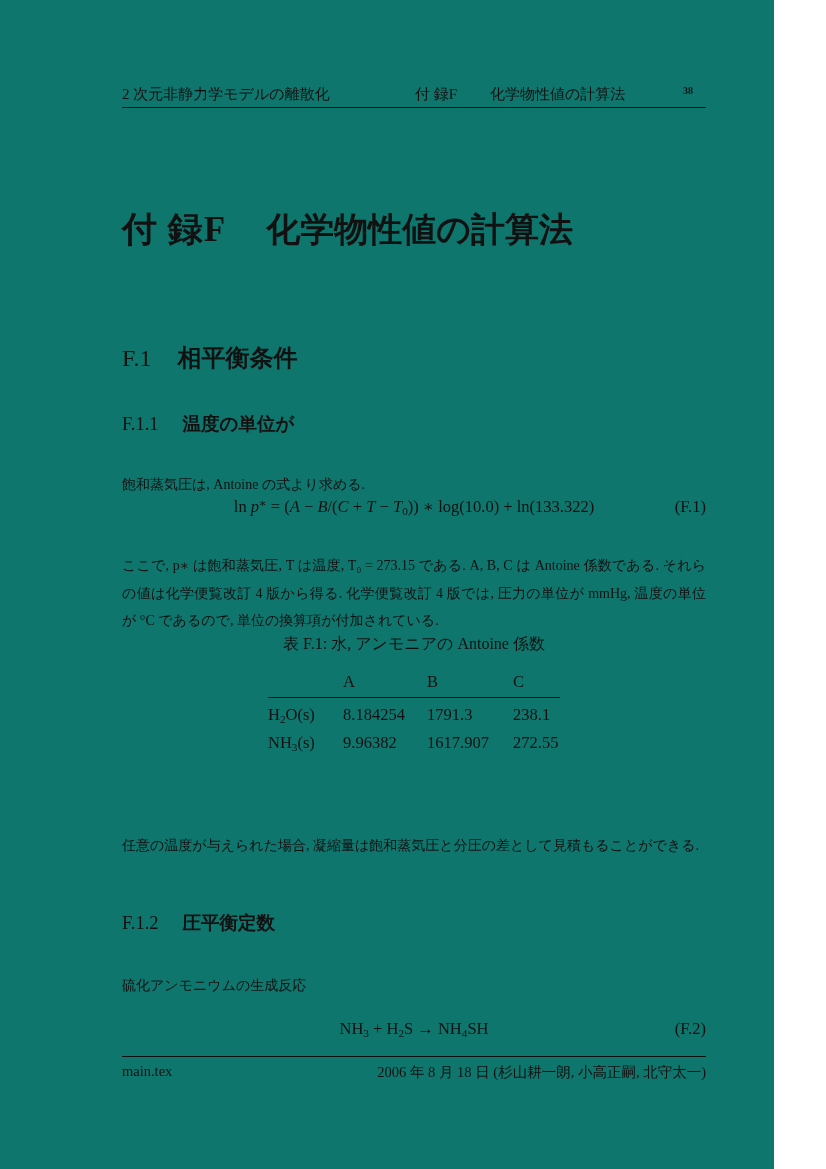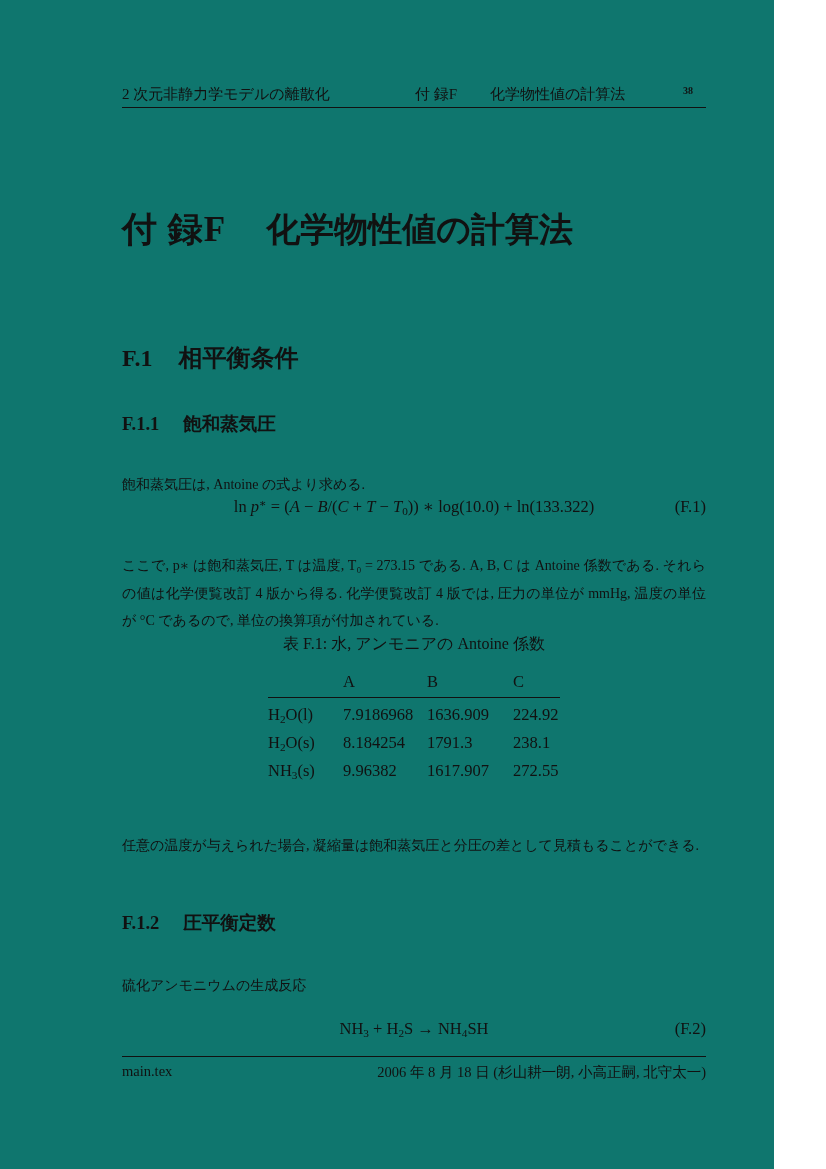--- a/index.html
+++ b/index.html
@@ -20,21 +20,21 @@
   .hdr-chap-title{left:490px;}
   .hdr-num{left:683px;font-weight:bold;font-size:10px;}
   .hdr-rule{left:122px;top:107px;width:584px;border-top:1.4px solid #111;}
 
   
   .chapter{left:122px;top:206px;white-space:nowrap;}
   .chapter .num{font-size:35px;font-weight:bold;font-family:"Liberation Serif",serif;letter-spacing:1px;}
   .chapter .ttl{font-size:34px;font-weight:bold;font-family:"Liberation Sans","DejaVu Sans",sans-serif;margin-left:40px;}
 
   
-  .sec-num{font-family:"Liberation Serif",serif;font-weight:bold;}
+  .sec-num{font-family:"Liberation Serif",serif;font-weight:normal;}
   .sec-ttl{font-family:"Liberation Sans","DejaVu Sans",sans-serif;font-weight:bold;}
   .sec-f1{left:122px;top:342px;font-size:24px;white-space:nowrap;}
   .sec-f1 .sec-ttl{margin-left:26px;}
   .subsec{font-size:18.5px;white-space:nowrap;}
   .subsec .sec-ttl{margin-left:24px;}
   .sec-f11{left:122px;top:411px;}
   .sec-f12{left:122px;top:910px;}
 
   
   .body-par{left:122px;width:584px;font-size:14px;line-height:27.5px;text-align:justify;}
@@ -85,21 +85,21 @@
 
   <div class="abs chapter">
     <span class="num">付 録F</span><span class="ttl">化学物性値の計算法</span>
   </div>
 
   <div class="abs sec-f1">
     <span class="sec-num">F.1</span><span class="sec-ttl">相平衡条件</span>
   </div>
 
   <div class="abs subsec sec-f11">
-    <span class="sec-num">F.1.1</span><span class="sec-ttl">飽和蒸気圧</span>
+    <span class="sec-num">F.1.1</span><span class="sec-ttl">温度の単位が</span>
   </div>
 
   <p class="abs body-par p-intro">飽和蒸気圧は, Antoine の式より求める.</p>
 
   <div class="abs equation eq1">
     <span class="eq-body"><span class="seg-rm">ln </span><span class="seg-it">p</span><span class="seg-sup">∗</span><span class="seg-rm"> = (</span><span class="seg-it">A</span><span class="seg-rm"> − </span><span class="seg-it">B</span><span class="seg-rm">/(</span><span class="seg-it">C</span><span class="seg-rm"> + </span><span class="seg-it">T</span><span class="seg-rm"> − </span><span class="seg-it">T</span><span class="seg-sub">0</span><span class="seg-rm">)) ∗ log(10.0) + ln(133.322)</span></span>
     <span class="eq-number">(F.1)</span>
   </div>
 
   <p class="abs body-par p-desc">ここで, p∗ は飽和蒸気圧, T は温度, T₀ = 273.15 である. A, B, C は Antoine 係数である. それらの値は化学便覧改訂 4 版から得る. 化学便覧改訂 4 版では, 圧力の単位が mmHg, 温度の単位が °C であるので, 単位の換算項が付加されている.</p>
@@ -116,26 +116,20 @@
         </colgroup>
       <thead>
         <tr>
           <th></th>
           <th>A</th>
           <th>B</th>
           <th>C</th>
         </tr>
       </thead>
       <tbody>
-        <tr>
-          <td><span class="seg-rm">H</span><span class="seg-sub">2</span><span class="seg-rm">O(l)</span></td>
-          <td>7.9186968</td>
-          <td>1636.909</td>
-          <td>224.92</td>
-        </tr>
         <tr>
           <td><span class="seg-rm">H</span><span class="seg-sub">2</span><span class="seg-rm">O(s)</span></td>
           <td>8.184254</td>
           <td>1791.3</td>
           <td>238.1</td>
         </tr>
         <tr>
           <td><span class="seg-rm">NH</span><span class="seg-sub">3</span><span class="seg-rm">(s)</span></td>
           <td>9.96382</td>
           <td>1617.907</td>

